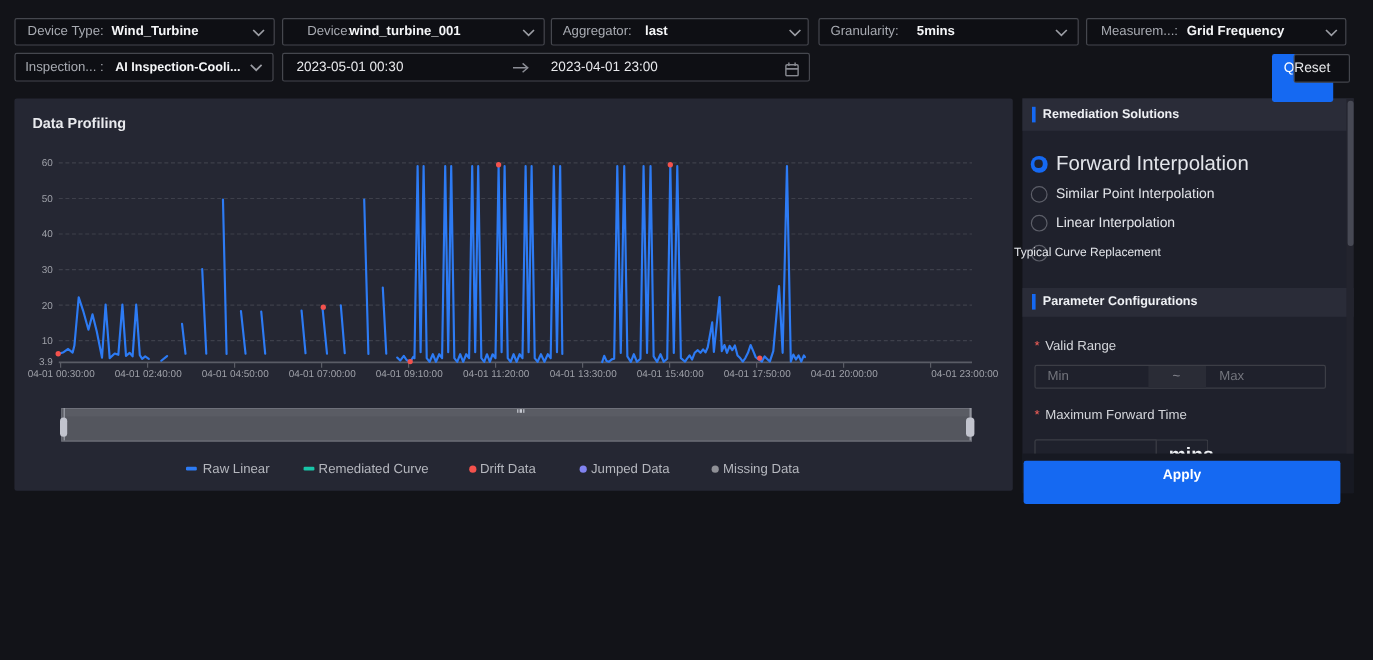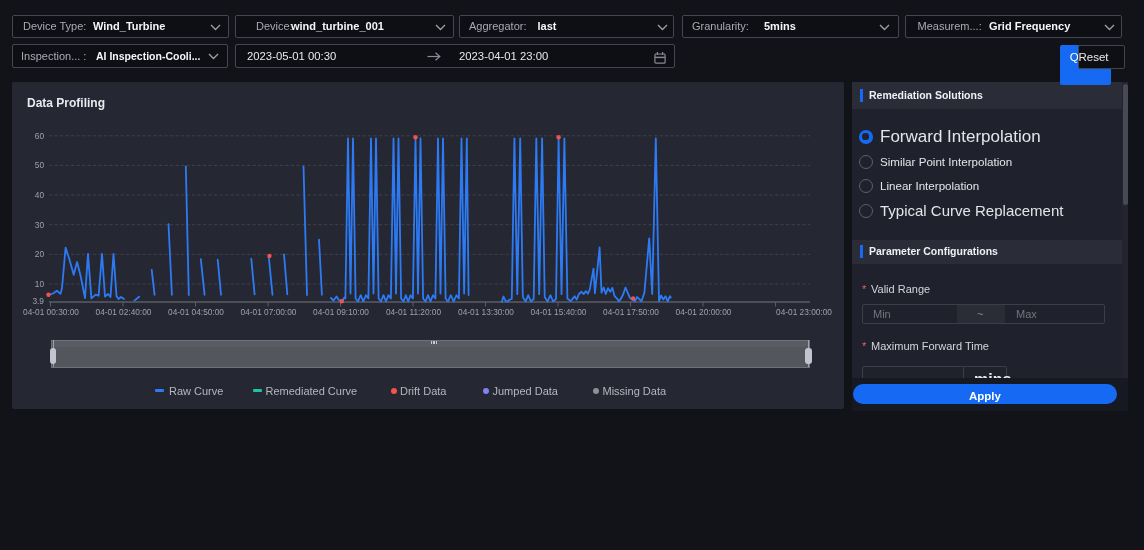--- a/index.html
+++ b/index.html
@@ -19,38 +19,38 @@
 <div style="position:absolute;left:859.5px;top:89px;width:3px;height:13px;background:#1569f2"></div>
 <div style="position:absolute;left:869px;top:89px;font-size:10.5px;font-weight:bold;color:#eef0f4;line-height:13px">Remediation Solutions</div>
 <div style="position:absolute;left:859px;top:130px;width:13.5px;height:13.5px;border-radius:50%;background:#1569f2"></div>
 <div style="position:absolute;left:862.4px;top:133.4px;width:6.7px;height:6.7px;border-radius:50%;background:#20222c"></div>
 <div style="position:absolute;left:880px;top:129px;font-size:17px;color:#e3e5ea;line-height:16px">Forward Interpolation</div>
 <div style="position:absolute;left:859px;top:154.5px;width:14px;height:14px;border-radius:50%;border:1.2px solid #5d5f69;box-sizing:border-box"></div>
 <div style="position:absolute;left:880px;top:153.5px;font-size:11.6px;color:#e3e5ea;line-height:16px">Similar Point Interpolation</div>
 <div style="position:absolute;left:859px;top:179px;width:14px;height:14px;border-radius:50%;border:1.2px solid #5d5f69;box-sizing:border-box"></div>
 <div style="position:absolute;left:880px;top:178px;font-size:11.6px;color:#e3e5ea;line-height:16px">Linear Interpolation</div>
 <div style="position:absolute;left:859px;top:203.5px;width:14px;height:14px;border-radius:50%;border:1.2px solid #5d5f69;box-sizing:border-box"></div>
-<div style="position:absolute;left:880px;top:202.5px;font-size:15px;color:#e3e5ea;line-height:16px">Typical Curve Replacement</div>
+<div style="position:absolute;left:845px;top:202.5px;font-size:10px;color:#e3e5ea;line-height:16px">Typical Curve Replacement</div>
 <div style="position:absolute;left:852px;top:239.5px;width:276px;height:24px;background:#2a2c38"></div>
 <div style="position:absolute;left:859.5px;top:245px;width:3px;height:13px;background:#1569f2"></div>
 <div style="position:absolute;left:869px;top:245px;font-size:10.5px;font-weight:bold;color:#eef0f4;line-height:13px">Parameter Configurations</div>
 <div style="position:absolute;left:862px;top:283px;font-size:11px;color:#f35f58">*</div>
 <div style="position:absolute;left:871px;top:283px;font-size:11px;color:#d4d6db">Valid Range</div>
 <div style="position:absolute;left:862px;top:303.5px;width:242.5px;height:20px;border:1px solid #3c3e46;border-radius:2px"></div>
 <div style="position:absolute;left:957px;top:304.5px;width:48px;height:18px;background:#2a2c36"></div>
 <div style="position:absolute;left:873px;top:303.5px;font-size:11px;color:#73757d;line-height:20px">Min</div>
 <div style="position:absolute;left:977px;top:303.5px;font-size:11px;color:#8b8d95;line-height:20px">~</div>
 <div style="position:absolute;left:1016px;top:303.5px;font-size:11px;color:#73757d;line-height:20px">Max</div>
 <div style="position:absolute;left:862px;top:340px;font-size:11px;color:#f35f58">*</div>
 <div style="position:absolute;left:871px;top:340px;font-size:11px;color:#d4d6db">Maximum Forward Time</div>
 <div style="position:absolute;left:862px;top:366px;width:102px;height:20px;border:1px solid #3c3e46;border-radius:2px 0 0 2px"></div>
 <div style="position:absolute;left:964px;top:366px;width:43px;height:20px;border:1px solid #3c3e46;border-left:none;border-radius:0 2px 2px 0"></div>
 <div style="position:absolute;left:974px;top:370.5px;font-size:16px;font-weight:bold;color:#eef0f4">mins</div>
 <div style="position:absolute;left:852px;top:377.5px;width:276px;height:33.5px;background:#171922"></div>
-<div style="position:absolute;left:853px;top:383.5px;width:264px;height:20px;background:#1569f2;border-radius:12px;color:#fff;font-weight:bold;font-size:11.5px;text-align:center;line-height:24px">Apply</div>
+<div style="position:absolute;left:853px;top:383.5px;width:264px;height:36px;background:#1569f2;border-radius:2px;color:#fff;font-weight:bold;font-size:11.5px;text-align:center;line-height:24px">Apply</div>
 
 <div style="position:absolute;left:1121.5px;top:82px;width:6.5px;height:296px;background:#23242e"></div>
 <div style="position:absolute;left:1122.5px;top:84px;width:5px;height:121px;border-radius:2.5px;background:#474954"></div>
 
 <div class="sel" style="left:12px;top:15px;width:217px;height:23px"></div>
 <div class="lab" style="left:23px;top:15px;line-height:23px">Device Type:</div>
 <div class="val" style="left:93px;top:15px;line-height:23px">Wind_Turbine</div>
 <svg style="position:absolute;left:210px;top:23.5px" width="11" height="7" viewBox="0 0 11 7">
     <polyline points="1,1 5.5,5.5 10,1" fill="none" stroke="#9b9da4" stroke-width="1.4"></polyline>
   </svg>
@@ -149,20 +149,20 @@
 <div style="position:absolute;left:51px;top:339.5px;width:759px;height:28px;background:#54565e;border:1px solid #6e707a"></div>
 <div style="position:absolute;left:52px;top:340.5px;width:757px;height:6px;background:#5a5c64"></div>
 <div style="position:absolute;left:52.6px;top:340px;width:1px;height:27px;background:#9fa1ab"></div>
 <div style="position:absolute;left:808.4px;top:340px;width:1px;height:27px;background:#9fa1ab"></div>
 <div style="position:absolute;left:50px;top:347.5px;width:6.2px;height:16px;background:#c2c4ce;border-radius:3px"></div>
 <div style="position:absolute;left:805.4px;top:347.5px;width:6.2px;height:16px;background:#c2c4ce;border-radius:3px"></div>
 <div style="position:absolute;left:430.6px;top:341px;width:1.4px;height:3.2px;background:#c8cad2"></div>
 <div style="position:absolute;left:433.2px;top:341px;width:1.4px;height:3.2px;background:#c8cad2"></div>
 <div style="position:absolute;left:435.8px;top:341px;width:1.4px;height:3.2px;background:#c8cad2"></div>
 <div style="position:absolute;left:154.5px;top:389px;width:9.5px;height:2.6px;background:#2d7bf4;border-radius:1px"></div>
-<div class="leg" style="left:169px">Raw Curve</div>
+<div class="leg" style="left:169px">Raw Linear</div>
 <div style="position:absolute;left:252.5px;top:389px;width:9.5px;height:2.6px;background:#18c5a8;border-radius:1px"></div>
 <div class="leg" style="left:265.5px">Remediated Curve</div>
 <div style="position:absolute;left:390.5px;top:387.5px;width:6px;height:6px;border-radius:50%;background:#f4524d"></div>
 <div class="leg" style="left:400px">Drift Data</div>
 <div style="position:absolute;left:482.5px;top:387.5px;width:6px;height:6px;border-radius:50%;background:#8183f0"></div>
 <div class="leg" style="left:492.5px">Jumped Data</div>
 <div style="position:absolute;left:592.7px;top:387.5px;width:6px;height:6px;border-radius:50%;background:#8f9096"></div>
 <div class="leg" style="left:602.5px">Missing Data</div>
 </body></html>

